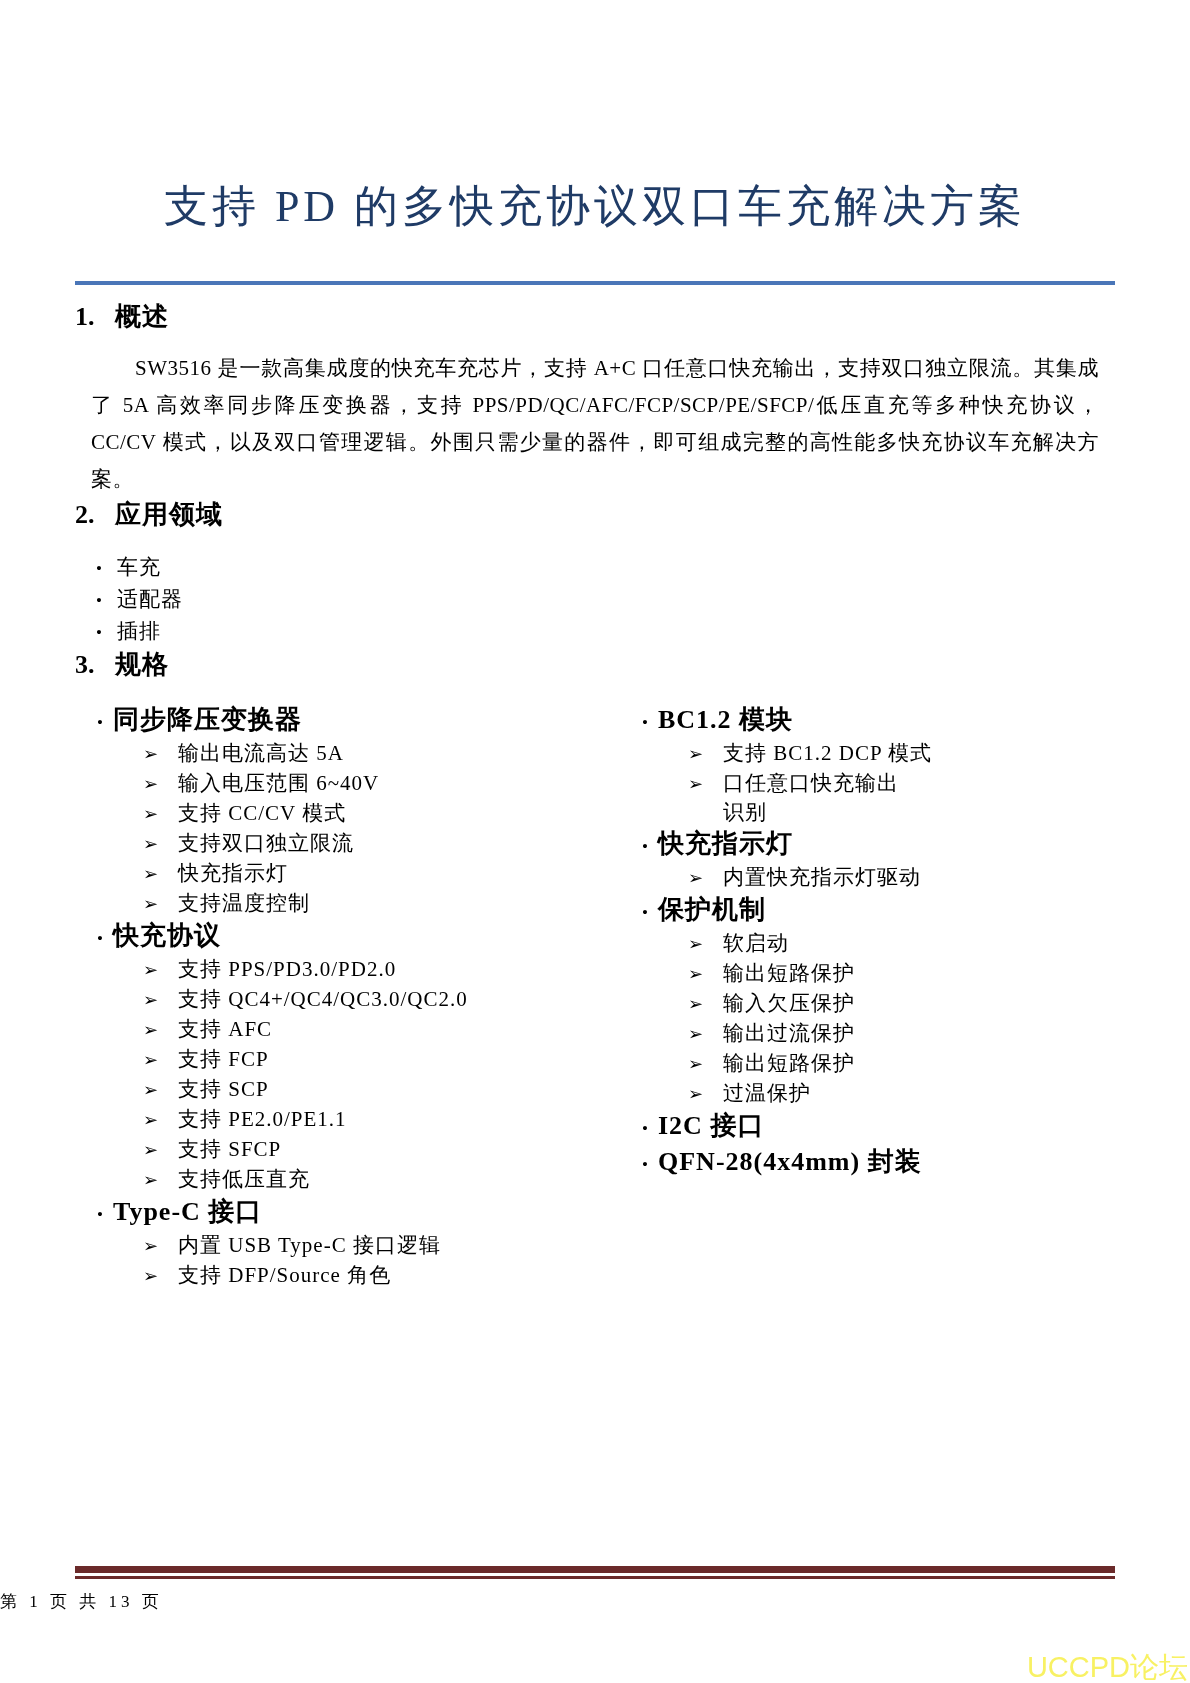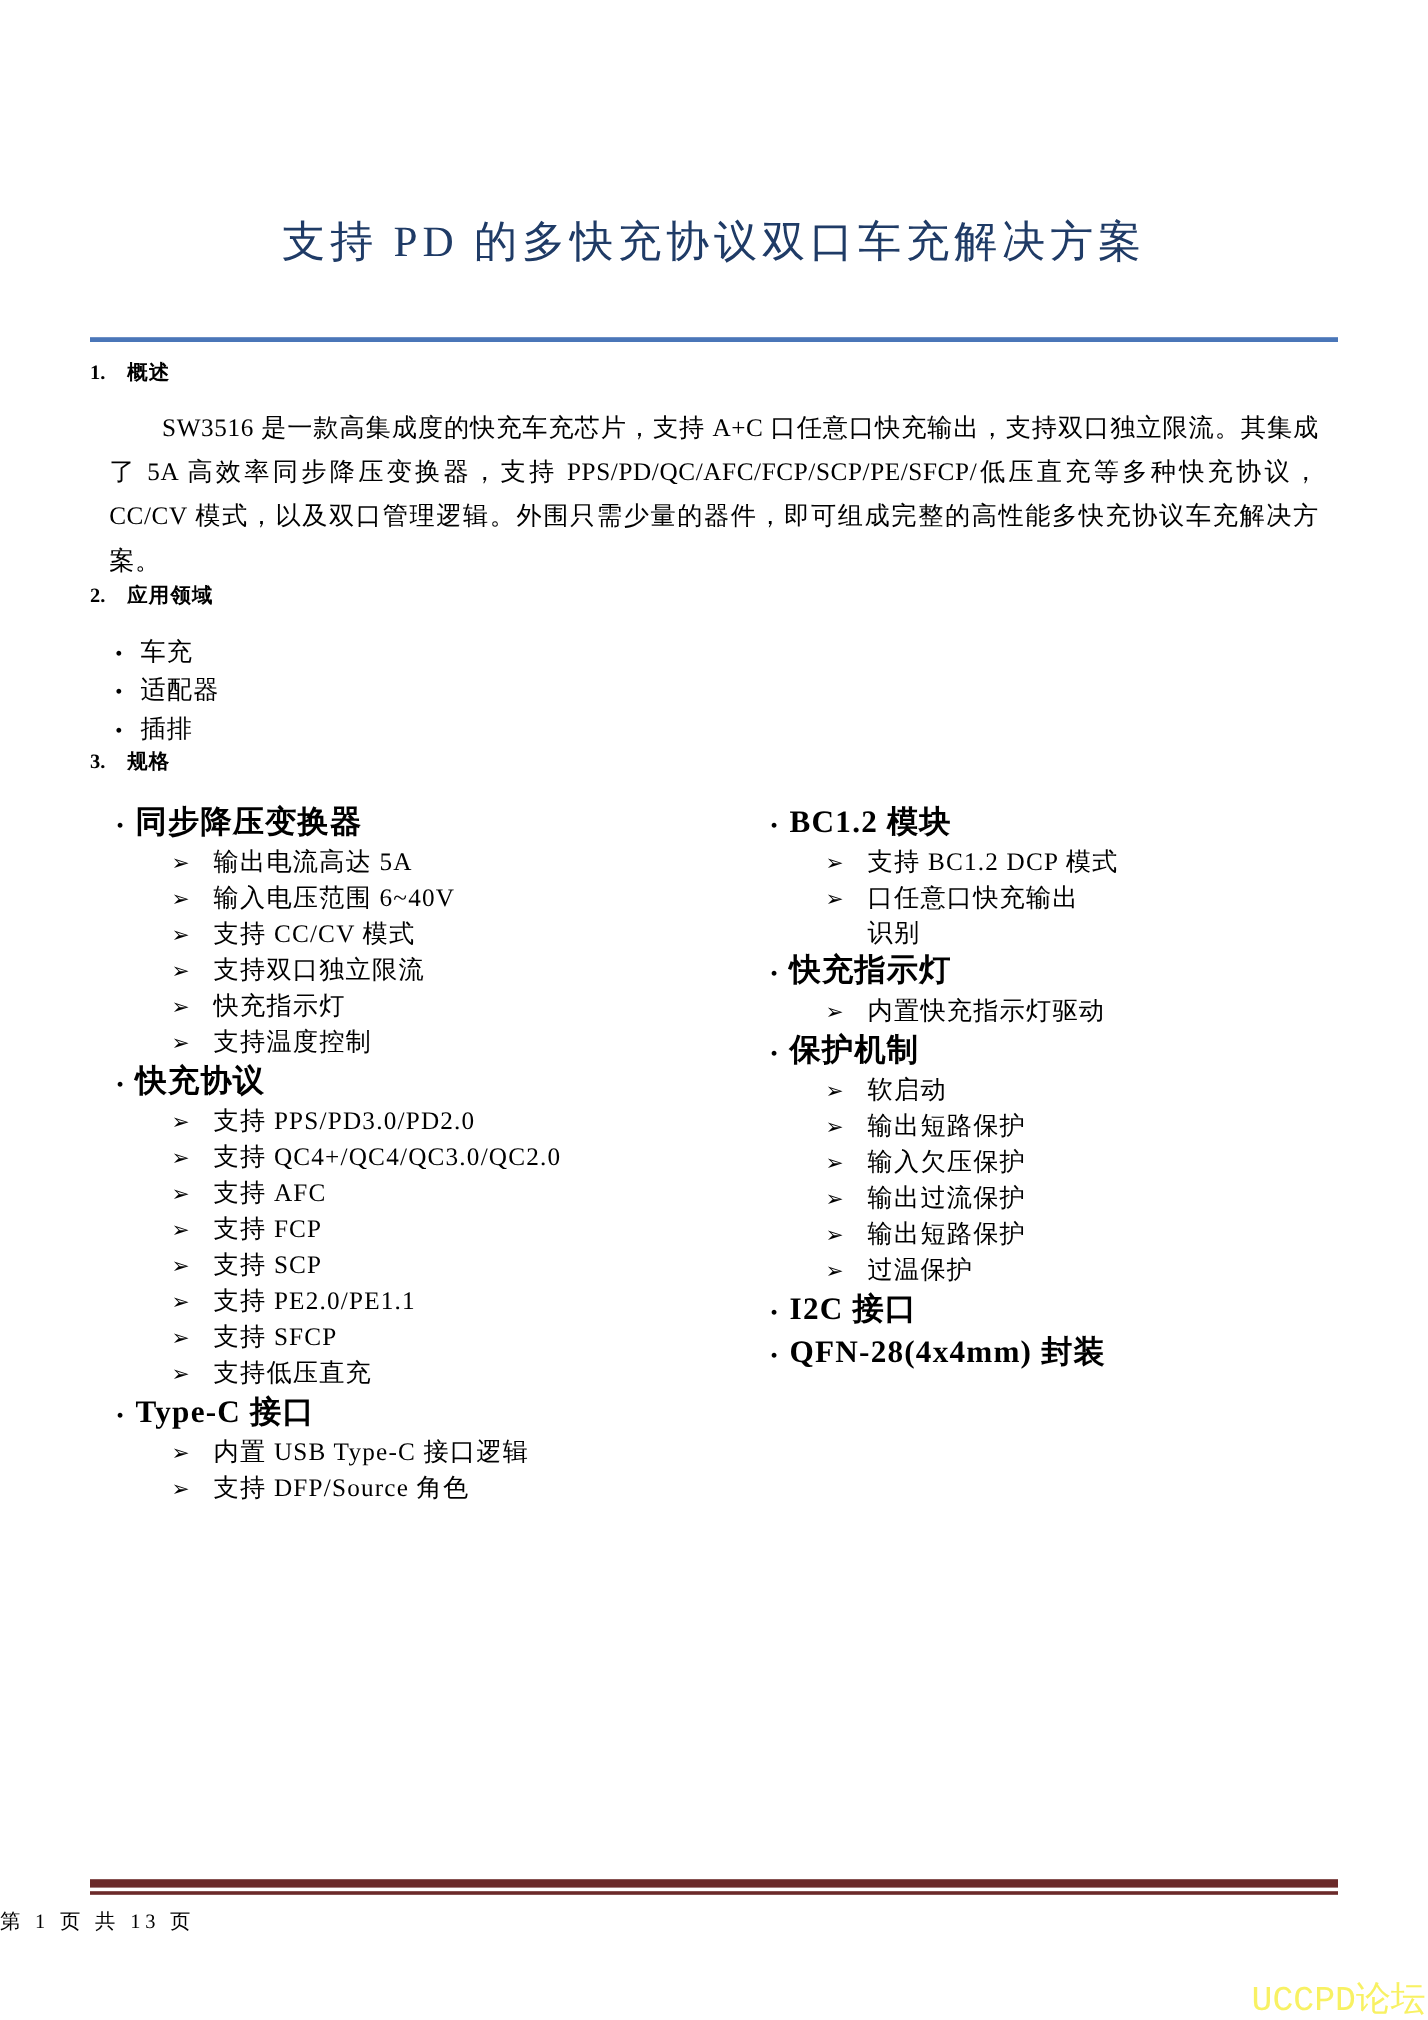--- a/index.html
+++ b/index.html
@@ -7,35 +7,35 @@
     width:1190px;height:1683px;
     background:#ffffff;
     position:relative;
     font-family:"Liberation Serif","DejaVu Serif",serif;
     color:#000;
     overflow:hidden;
   }
   .page-title{
     position:absolute;top:178px;left:75px;right:75px;
     text-align:center;
-    font-size:36px;line-height:1.3;
+    font-size:44px;line-height:1.3;
     letter-spacing:4px;
     color:#1F3B66;
     font-weight:normal;
     margin:0;
   }
   .title-divider{
     position:absolute;top:281px;left:75px;right:75px;
     height:4px;background:#4A76B8;
   }
   .content{
     position:absolute;top:300px;left:75px;right:75px;
   }
   h2.section-heading{
-    margin:0;font-size:17px;font-weight:bold;line-height:1.3;
+    margin:0;font-size:26px;font-weight:bold;line-height:1.3;
   }
   h2 .sec-num{display:inline-block;}
   h2 .sec-title{display:inline-block;margin-left:14px;letter-spacing:1px;}
   .sec1{margin-top:10px;}
   .sec2{margin-top:28px;}
   .sec3{margin-top:30px;}
   .overview-paragraph{
     margin:16px 16px 0;
     font-size:21px;line-height:37px;
     text-align:justify;
@@ -83,21 +83,21 @@
     box-sizing:content-box;
   }
   .page-number{
     position:absolute;top:1590px;left:0;right:0;
     font-size:17px;letter-spacing:4px;
   }
   .watermark{
     position:absolute;right:2px;bottom:1px;
     font-size:29px;line-height:1;
     color:#F8F163;
-    font-family:Liberation Mono, monospace;
+    font-family:Liberation Sans, sans-serif;
     font-weight:500;
   }
 </style>
 </head>
 <body>
 
 <h1 class="page-title">支持 PD 的多快充协议双口车充解决方案</h1>
 <div class="title-divider"></div>
 
 <div class="content">

